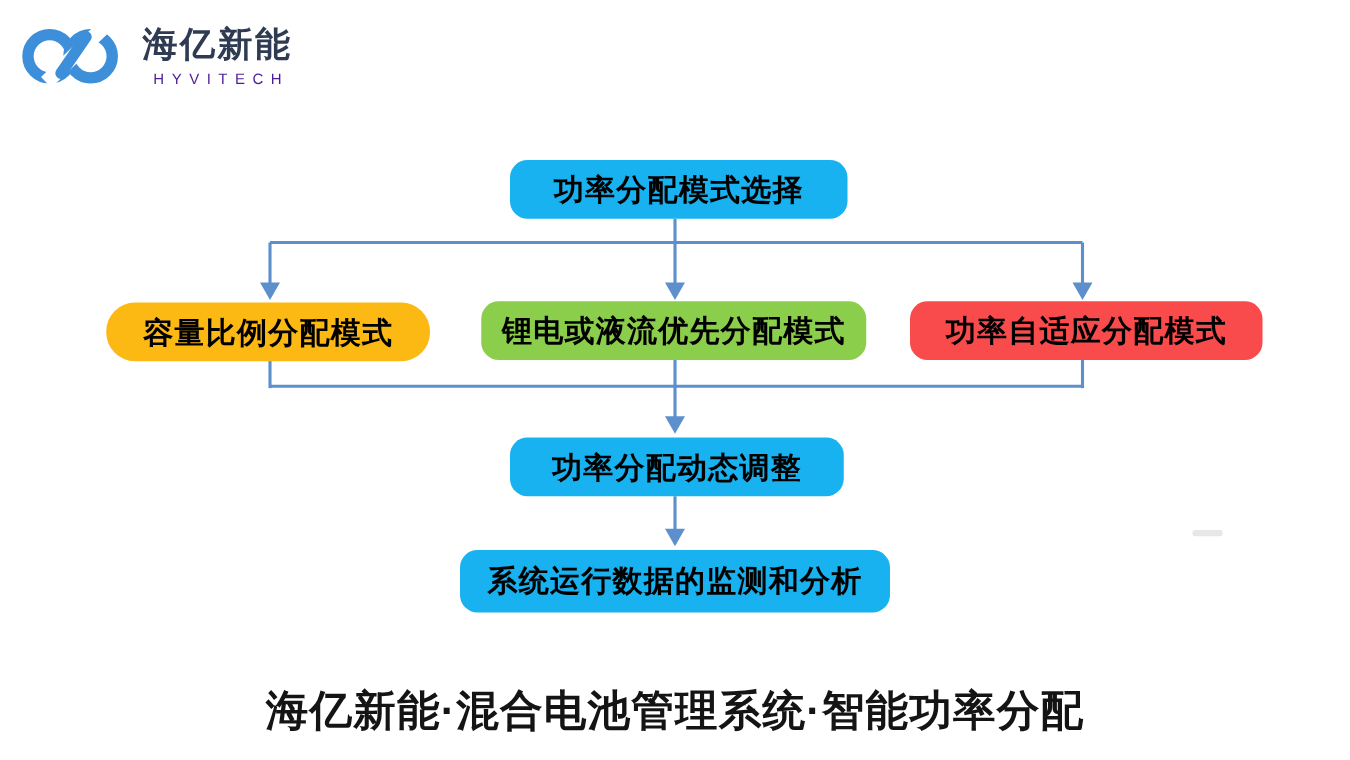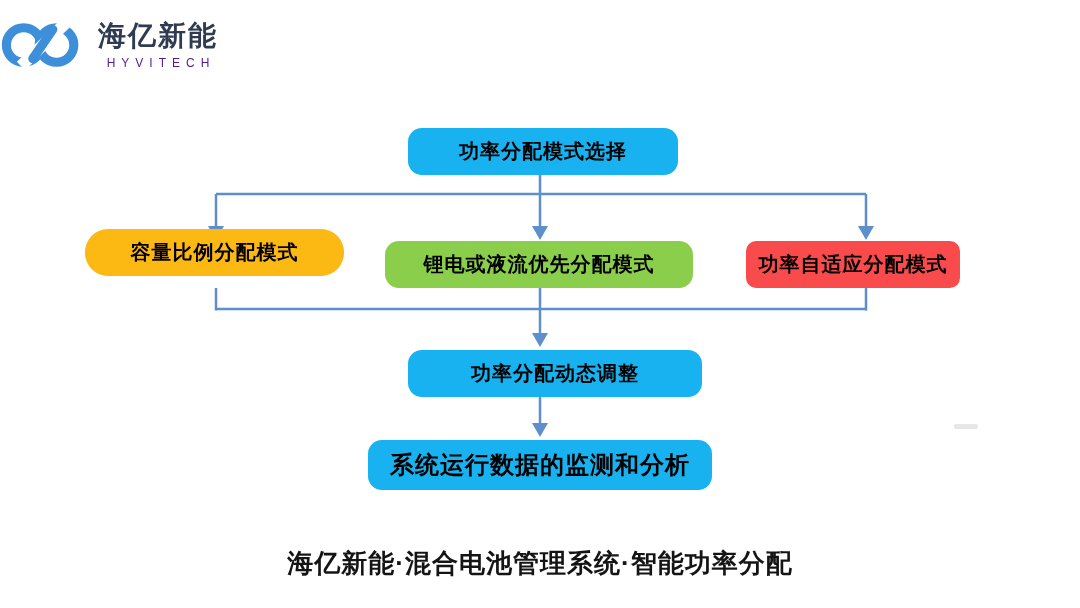--- a/index.html
+++ b/index.html
@@ -8,21 +8,21 @@
     width: 1080px;
     height: 608px;
     background: #ffffff;
     overflow: hidden;
     font-family: "Liberation Sans", "DejaVu Sans", sans-serif;
   }
 
   
   .brand {
     position: absolute;
-    left: 0;
+    left: 16px;
     top: 14px;
     display: flex;
     align-items: center;
     gap: 16px;
   }
   .brand-icon { width: 82px; height: 62px; display: block; }
   .brand-text { display: flex; flex-direction: column; align-items: center; }
   .brand-name {
     font-size: 28px;
     font-weight: 600;
@@ -48,39 +48,39 @@
   }
 
   
   .node {
     position: absolute;
     display: flex;
     align-items: center;
     justify-content: center;
     border-radius: 14px;
     color: #000000;
-    font-size: 20px;
+    font-size: 24px;
     font-weight: 700;
     letter-spacing: 1px;
     white-space: nowrap;
   }
   .node-root      { left: 408px; top: 128px; width: 270px; height: 47px; }
-  .node-capacity  { left:  85px; top: 229px; width: 259px; height: 47px; border-radius: 23px; }
+  .node-capacity  { left:  85px; top: 242px; width: 259px; height: 47px; border-radius: 23px; }
   .node-priority  { left: 385px; top: 241px; width: 308px; height: 47px; }
-  .node-adaptive  { left: 746px; top: 241px; width: 214px; height: 47px; border-radius: 10px; }
-  .node-dynamic   { left: 408px; top: 350px; width: 294px; height: 47px; }
+  .node-adaptive  { left: 728px; top: 241px; width: 282px; height: 47px; }
+  .node-dynamic   { left: 408px; top: 350px; width: 267px; height: 47px; }
   .node-monitor   { left: 368px; top: 440px; width: 344px; height: 50px; font-size: 24px; }
 
   
   .caption {
     position: absolute;
     left: 0; right: 0;
     top: 546px;
     text-align: center;
-    font-size: 26px;
+    font-size: 34px;
     font-weight: 600;
     color: #141414;
     letter-spacing: 1px;
   }
 
   
   .artifact {
     position: absolute;
     left: 954px; top: 424px;
     width: 24px; height: 5px;

